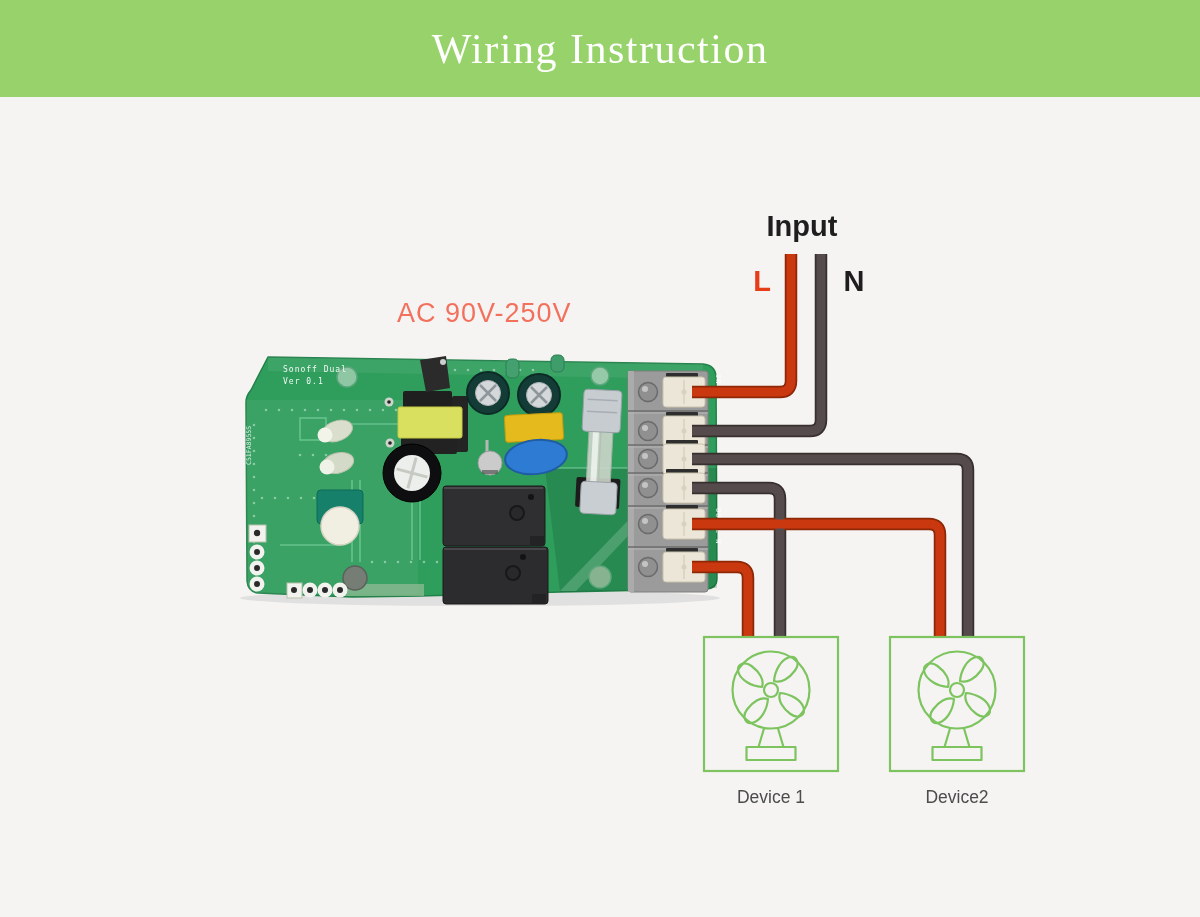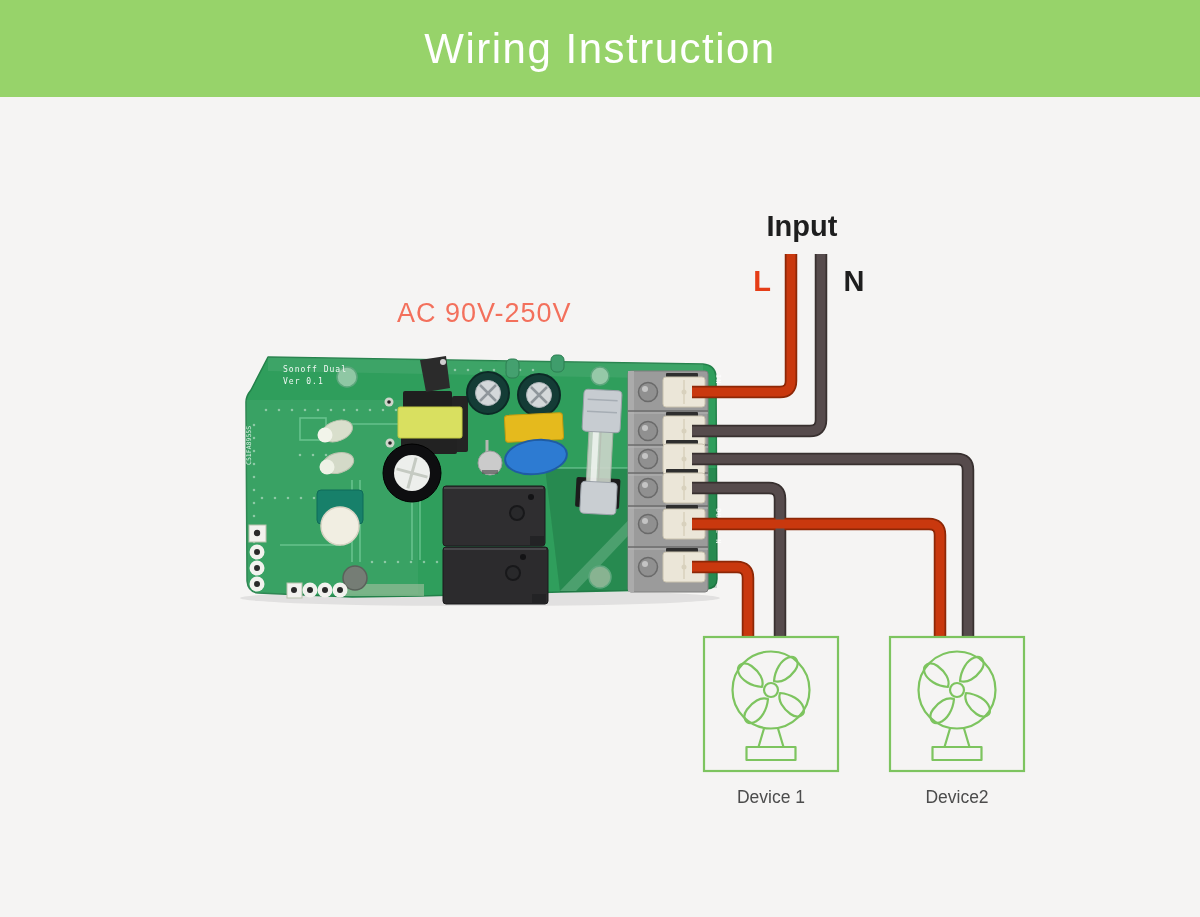--- a/index.html
+++ b/index.html
@@ -1,19 +1,19 @@
 <!DOCTYPE html>
 <html><head>
 <meta charset="utf-8">
 <style>
   html,body{margin:0;padding:0;background:#f5f4f3;font-family:"Liberation Sans",sans-serif;}
   .stage{position:relative;width:1200px;height:917px;overflow:hidden;background:#f5f4f3;}
   .banner{position:absolute;top:0;left:0;width:100%;height:97px;background:#97d36a;
           display:flex;align-items:center;justify-content:center;}
-  .banner h1{margin:10px;color:#ffffff;font-size:42px;font-weight:300;letter-spacing:1.5px;}
+  .banner h1{margin:10px;color:#ffffff;font-size:42px;font-weight:300;letter-spacing:1.5px;font-family:Liberation Serif, serif;}
   svg.diagram{position:absolute;left:0;top:0;width:1200px;height:917px;}
   text{font-family:"Liberation Sans",sans-serif;}
   .silk{font-family:"DejaVu Sans Mono",monospace;}
 </style>
 </head>
 <body>
 
 <div class="stage">
 
   <div class="banner">

